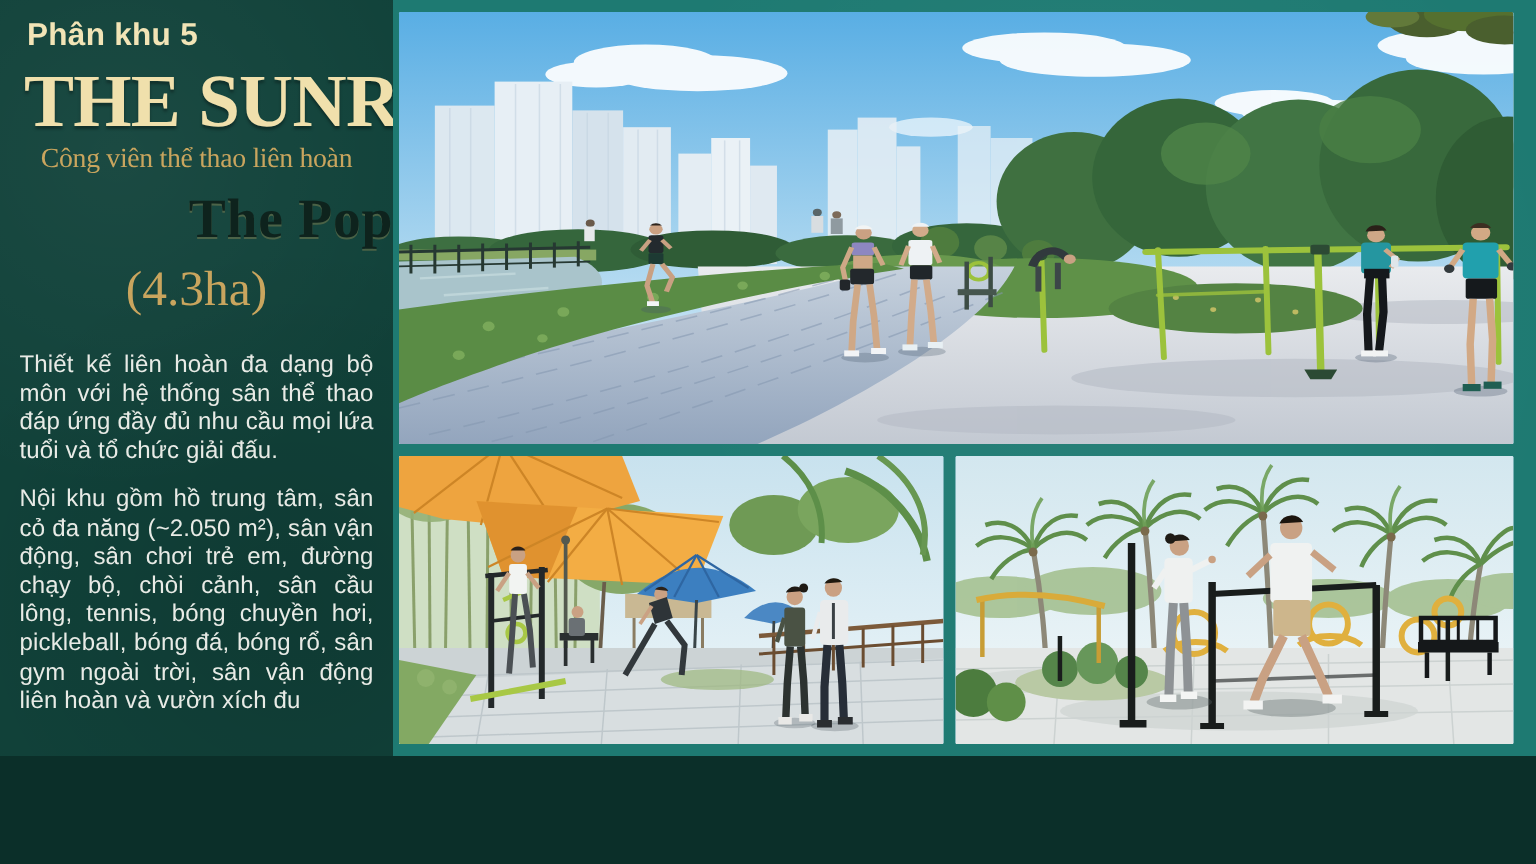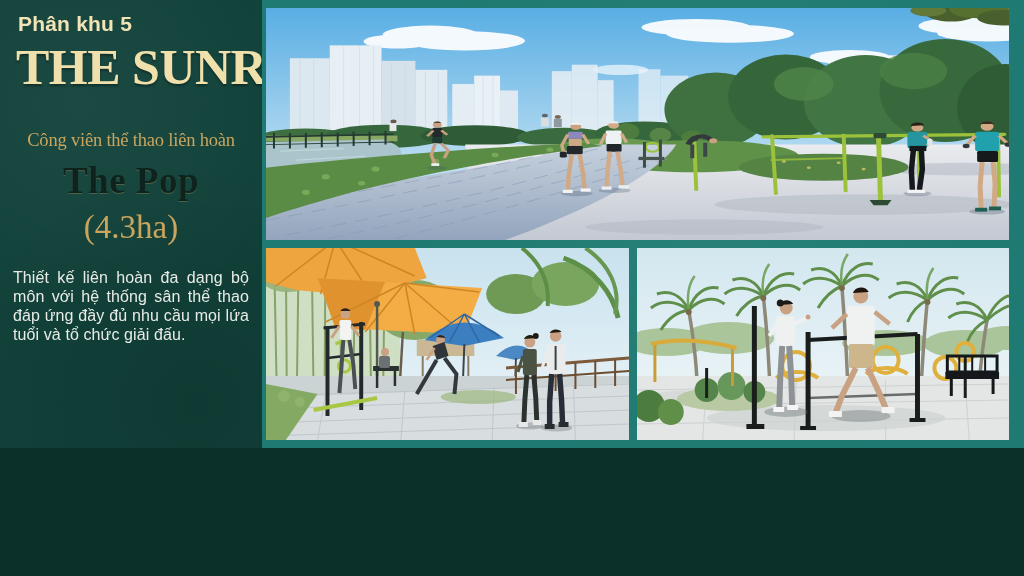--- a/index.html
+++ b/index.html
@@ -1,46 +1,47 @@
 <!DOCTYPE html>
 <html><head>
 <meta charset="utf-8">
 <style>
   html,body{margin:0;padding:0;background:#0b2f29;}
   .page{
-    position:relative;width:1024px;height:448px;overflow:hidden;
+    position:relative;width:1024px;height:504px;overflow:hidden;
     font-family:"Liberation Sans",sans-serif;display:flex;
   }
   
   .sidebar{
     width:262px;height:576px;flex:0 0 262px;box-sizing:border-box;
     background:
       radial-gradient(circle at 30% 18%, rgba(255,255,255,.045), transparent 45%),
       radial-gradient(circle at 75% 70%, rgba(0,0,0,.12), transparent 55%),
       #11423a;
     color:#e9ece6;
   }
   .badge{
     margin:12px 0 0 18px;font-size:21px;font-weight:bold;letter-spacing:.2px;
     color:#f2e4b6;
   }
   .title{
     margin:2px 0 0 16px;font-family:"Liberation Serif",serif;font-weight:bold;
     font-size:50px;letter-spacing:-.5px;color:#f0e0ac;white-space:nowrap;
     text-shadow:0 2px 2px rgba(0,0,0,.35);
   }
-  .park-block{margin-top:34px;text-align:center;}
+  .park-block{text-align:center;}
   .park-subtitle{
     font-family:"Liberation Serif",serif;font-size:18.5px;color:#c9a55e;
     letter-spacing:-.2px;
   }
   .park-name{
     margin-top:8px;font-family:"Liberation Serif",serif;font-weight:bold;
     font-size:37px;line-height:1.18;color:#0e231d;letter-spacing:.5px;
     text-shadow:0 1px 0 rgba(200,165,94,.30);
+    text-align:right;
   }
   .park-area{
     margin-top:6px;font-family:"Liberation Serif",serif;font-size:33px;color:#c9a55e;
   }
   .desc{margin-top:22px;padding:0 13px 0 13px;}
   .desc p{
     margin:0 0 13px 0;font-size:16px;line-height:1.2;text-align:justify;
     color:#e8ebe6;letter-spacing:.1px;
   }
   
@@ -66,20 +67,21 @@
     <div class="park-block">
       <div class="park-subtitle">Công viên thể thao liên hoàn</div>
       <div class="park-name">
         <span>The Pop</span><br>
       </div>
       <div class="park-area">(4.3ha)</div>
     </div>
 
     <div class="desc">
       <p>Thiết kế liên hoàn đa dạng bộ môn với hệ thống sân thể thao đáp ứng đầy đủ nhu cầu mọi lứa tuổi và tổ chức giải đấu.</p>
+      <p>Nội khu gồm hồ trung tâm, sân cỏ đa năng (~2.050 m²), sân vận động, sân chơi trẻ em, đường chạy bộ, chòi cảnh, sân cầu lông, tennis, bóng chuyền hơi, pickleball, bóng đá, bóng rổ, sân gym ngoài trời, sân vận động liên hoàn và vườn xích đu</p>
     </div>
   </div>
 
   <div class="media">
 
     <div class="fig fig-hero">
       <svg viewBox="0 0 746 360" preserveAspectRatio="none">
         <defs>
           <linearGradient id="sky" x1="0" y1="0" x2="0" y2="1">
             <stop offset="0" stop-color="#59aee4"></stop>

